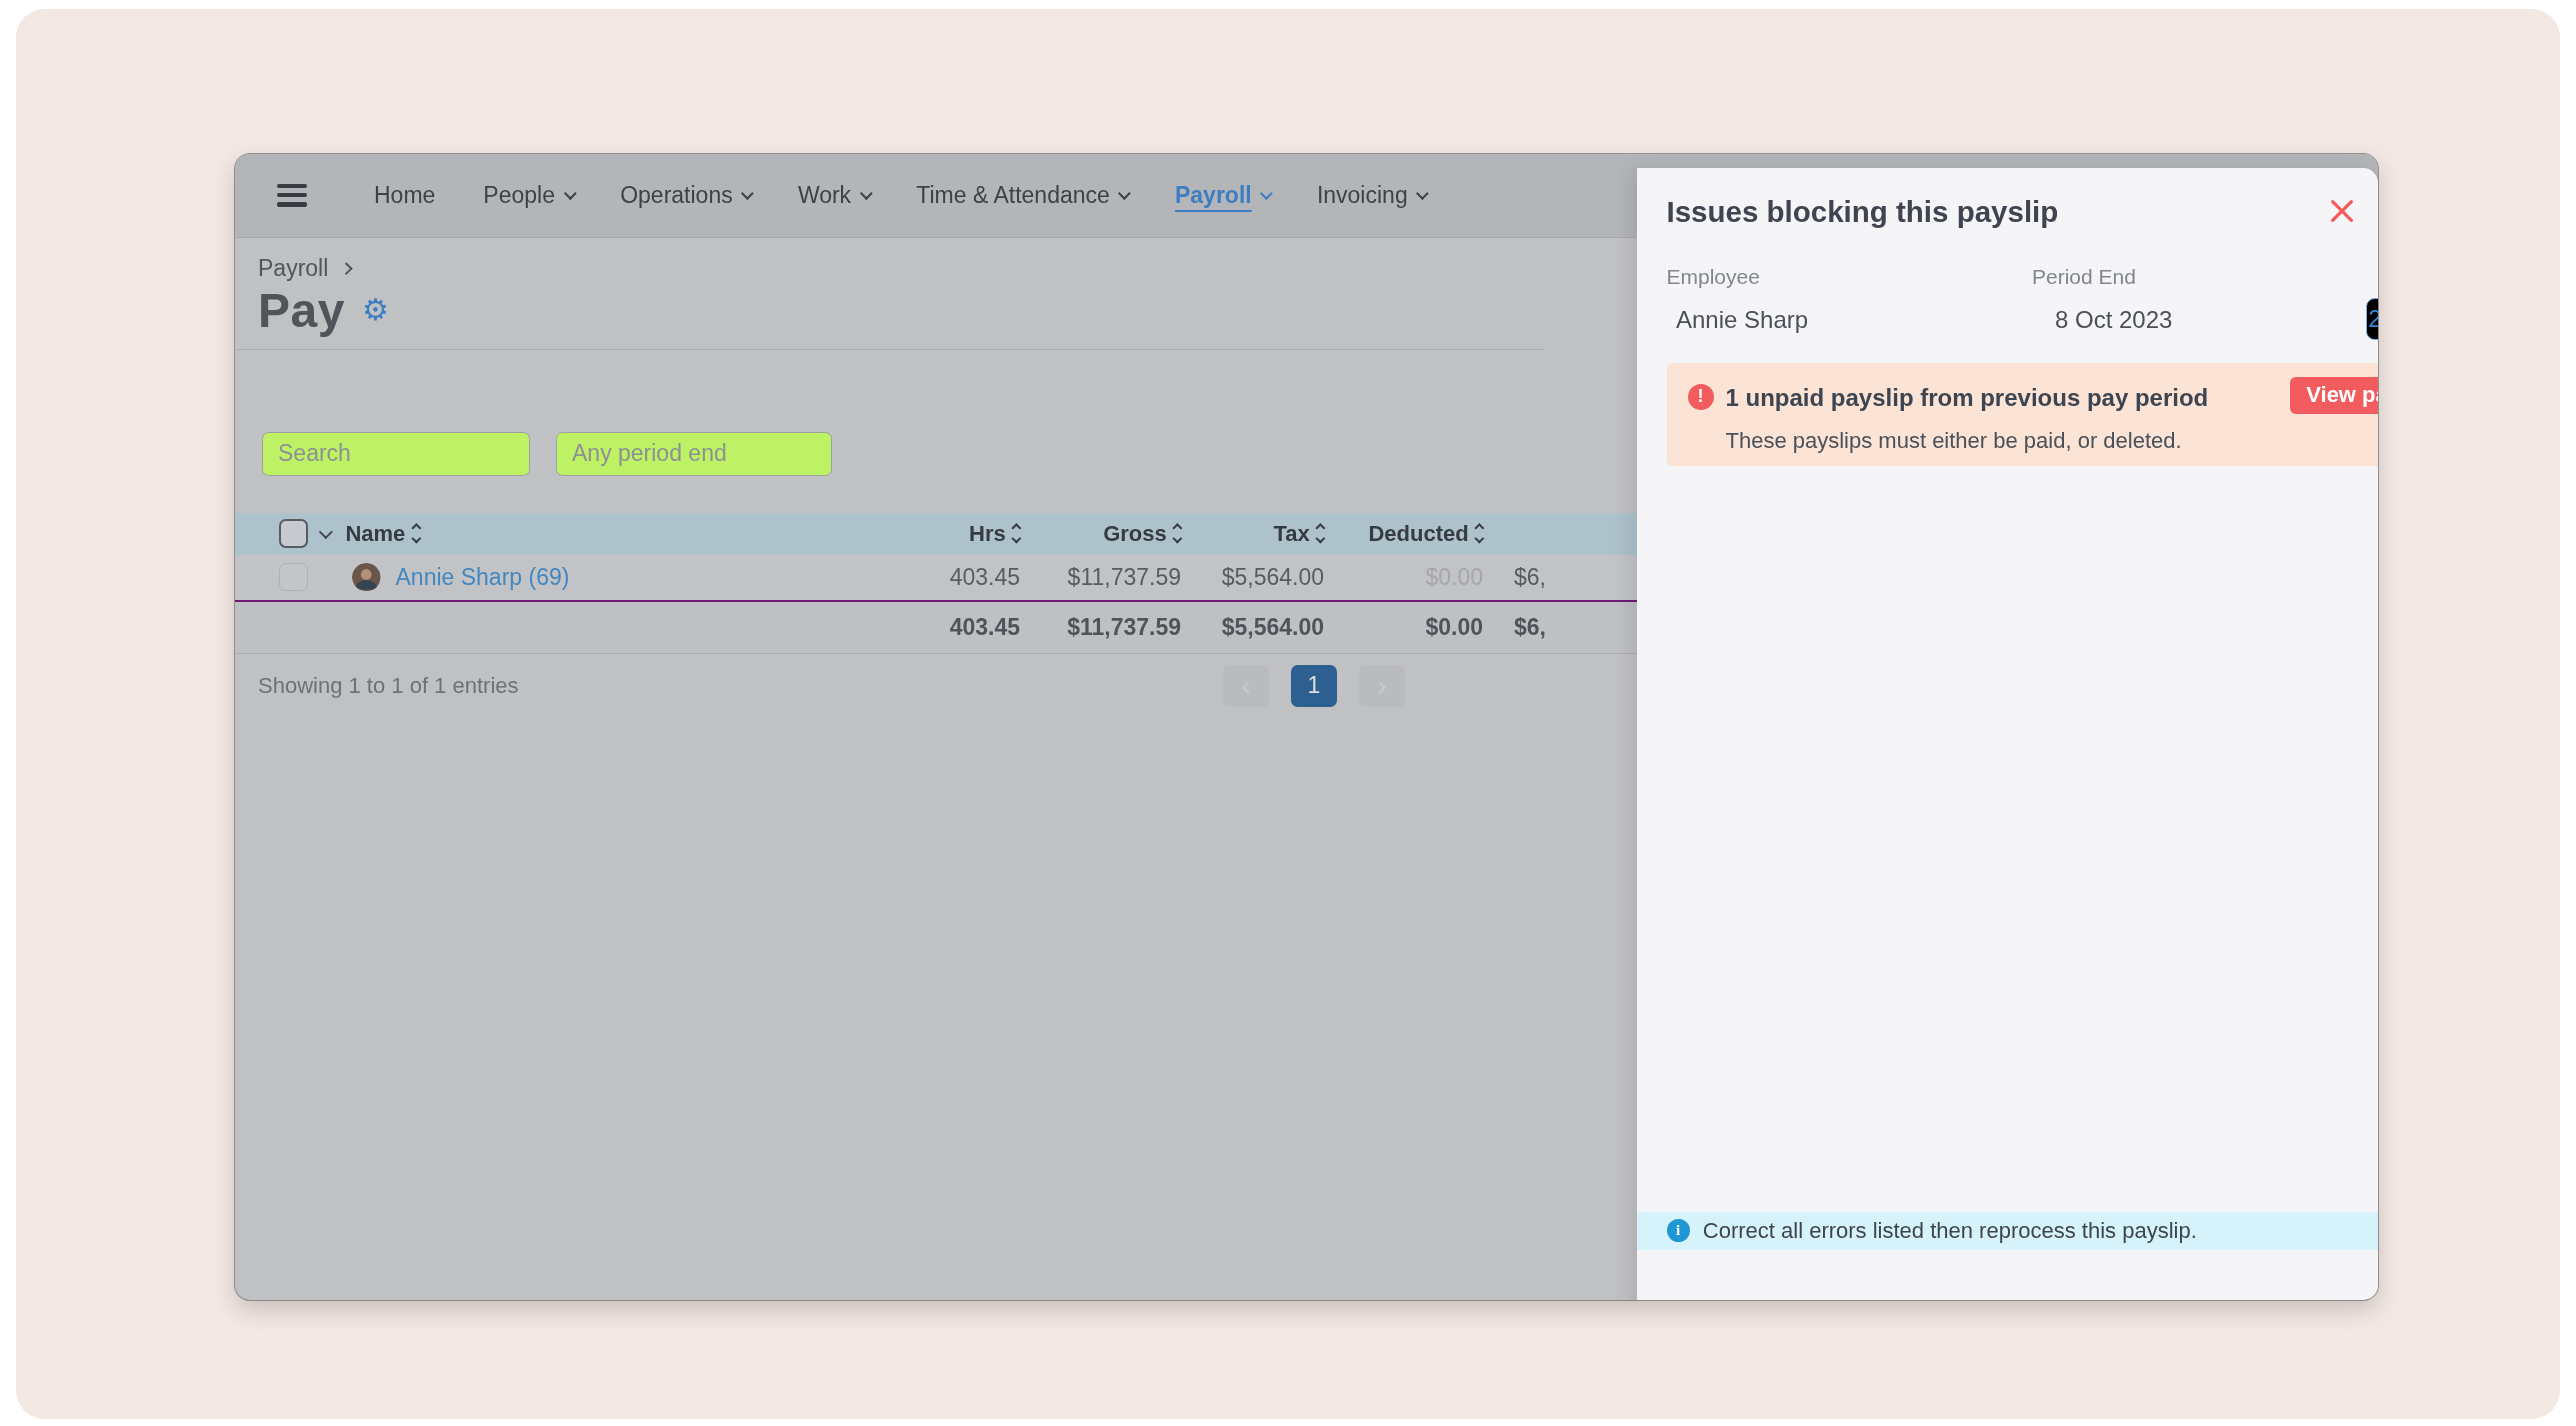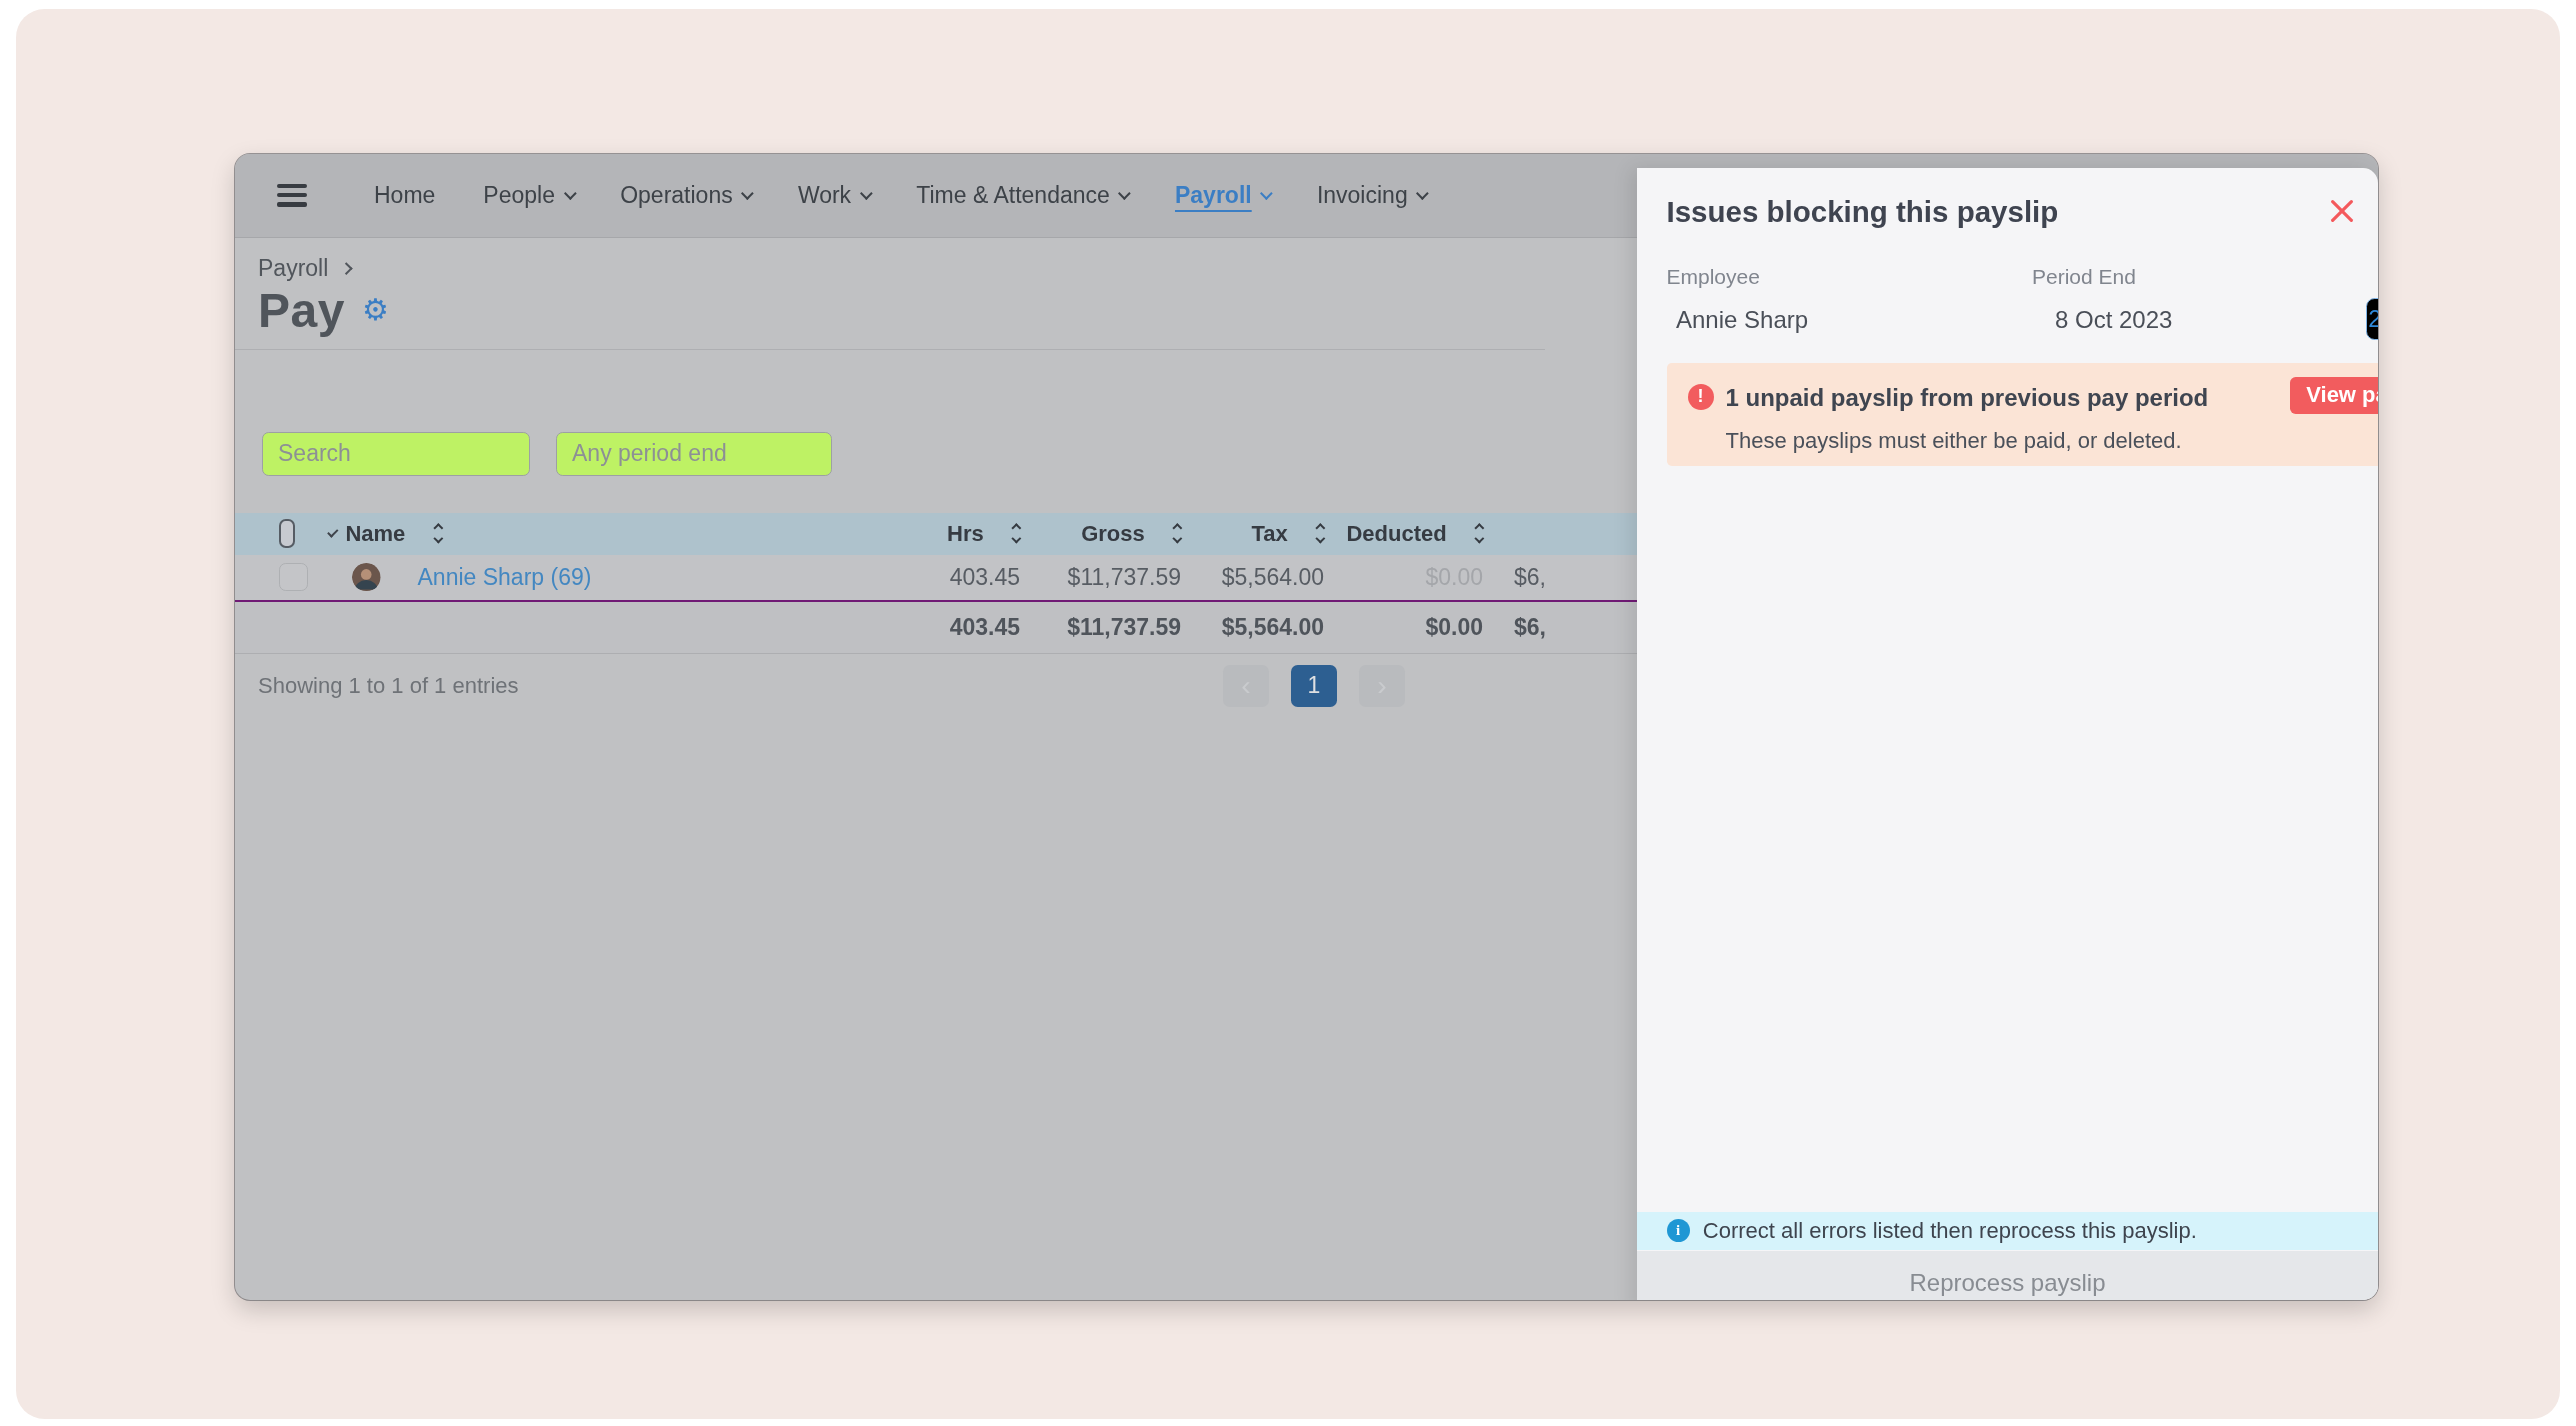--- a/index.html
+++ b/index.html
@@ -30,21 +30,21 @@
   .filter-input::placeholder { color:#8d9095; opacity:1; }
   #searchInput { left:27px; width:268px; }
   #periodInput { left:321px; width:276px; }
 
   
   .table { position:absolute; left:0; top:359px; width:1446px; }
   .trow { display:grid; grid-template-columns:99px 498px 188px 161px 143px 159px 144px; align-items:center; }
   .thead { height:42px; background:#aec2cc; color:#363b42; font-size:22px; font-weight:bold; }
   .tbody { height:47px; background:#c2c3c6; border-bottom:2px solid #701a75; font-size:23px; color:#575c63; }
   .tfoot { height:52px; background:#bfc0c3; border-bottom:1px solid #adaeb1; font-size:23px; color:#4f545b; font-weight:bold; }
-  .cell { display:flex; align-items:center;gap:22px; }
+  .cell { display:flex; align-items:center; }
   .cell.num { justify-content:flex-end; }
   .checkbox { width:28.5px; height:28.5px; border-radius:6.7px; margin-left:44px; cursor:pointer; }
   .cb-head { border:2.3px solid #565c64; background:#c7cad0; }
   .cb-row { border:1.9px solid #aeb0b3; background:#c4c5c8; }
   .head-caret { width:9.5px; height:9.5px; border-right:2.5px solid #3f444b; border-bottom:2.5px solid #3f444b; transform:rotate(45deg) translateY(-2.9px); margin-left:11.4px; cursor:pointer; }
   .sort { display:inline-flex; flex-direction:column; gap:2.9px; margin-left:7.6px; cursor:pointer; }
   .sort i { width:6.7px; height:6.7px; border:solid #363b42; border-width:0 2.1px 2.1px 0; display:block; }
   .sort .up { transform:rotate(-135deg); }
   .sort .dn { transform:rotate(45deg); }
   .name-head { padding-left:11.4px; }
@@ -244,20 +244,17 @@
         <div class="alert-icon">!</div>
         <div class="alert-title">1 unpaid payslip from previous pay period</div>
         <div class="alert-desc">These payslips must either be paid, or deleted.</div>
         <button class="alert-btn">View payslip</button>
       </div>
 
       <div class="info-bar">
         <span class="info-icon">i</span>
         <span class="info-text">Correct all errors listed then reprocess this payslip.</span>
       </div>
-      <div class="panel-footer">
-        <span>Reprocess payslip</span>
-      </div>
     </div>
 
   </div>
 </div>
 
 
 </body></html>

